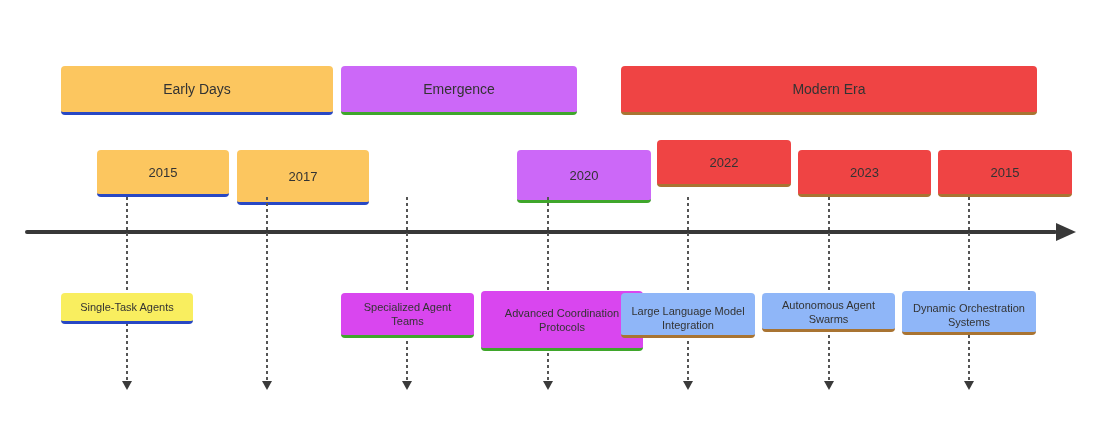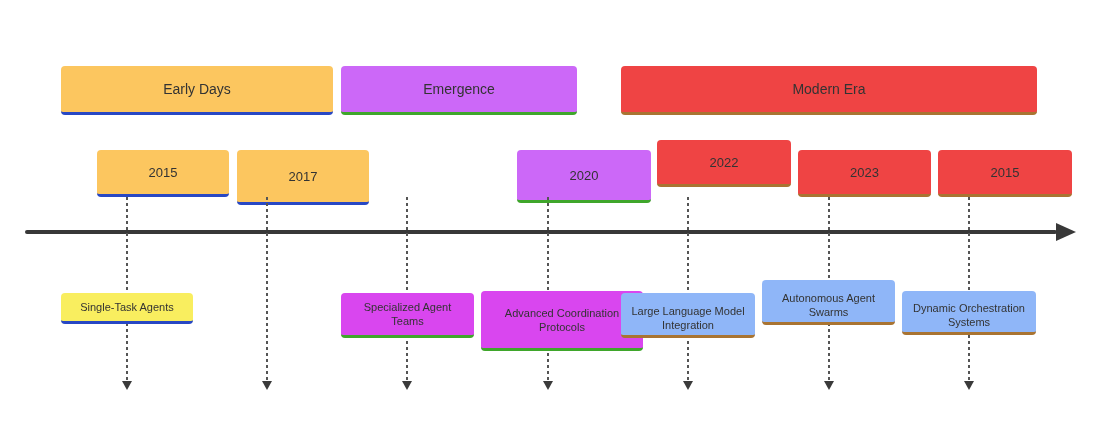--- a/index.html
+++ b/index.html
@@ -109,20 +109,20 @@
   </div>
   <div class="box ev e-pink" style="left:341px;top:293px;width:133px;height:45px">
     <span>Specialized Agent Teams</span>
   </div>
   <div class="box ev e-pink" style="left:481px;top:291px;width:162px;height:60px">
     <span>Advanced Coordination Protocols</span>
   </div>
   <div class="box ev e-lblue" style="left:621px;top:293px;width:134px;height:45px">
     <span>Large Language Model Integration</span>
   </div>
-  <div class="box ev e-lblue" style="left:762px;top:280px;width:133px;height:45px">
+  <div class="box ev e-lblue" style="left:762px;top:293px;width:133px;height:39px">
     <span>Autonomous Agent Swarms</span>
   </div>
   <div class="box ev e-lblue" style="left:902px;top:291px;width:134px;height:44px">
     <span>Dynamic Orchestration Systems</span>
   </div>
 
 </div>
 
 </body></html>

